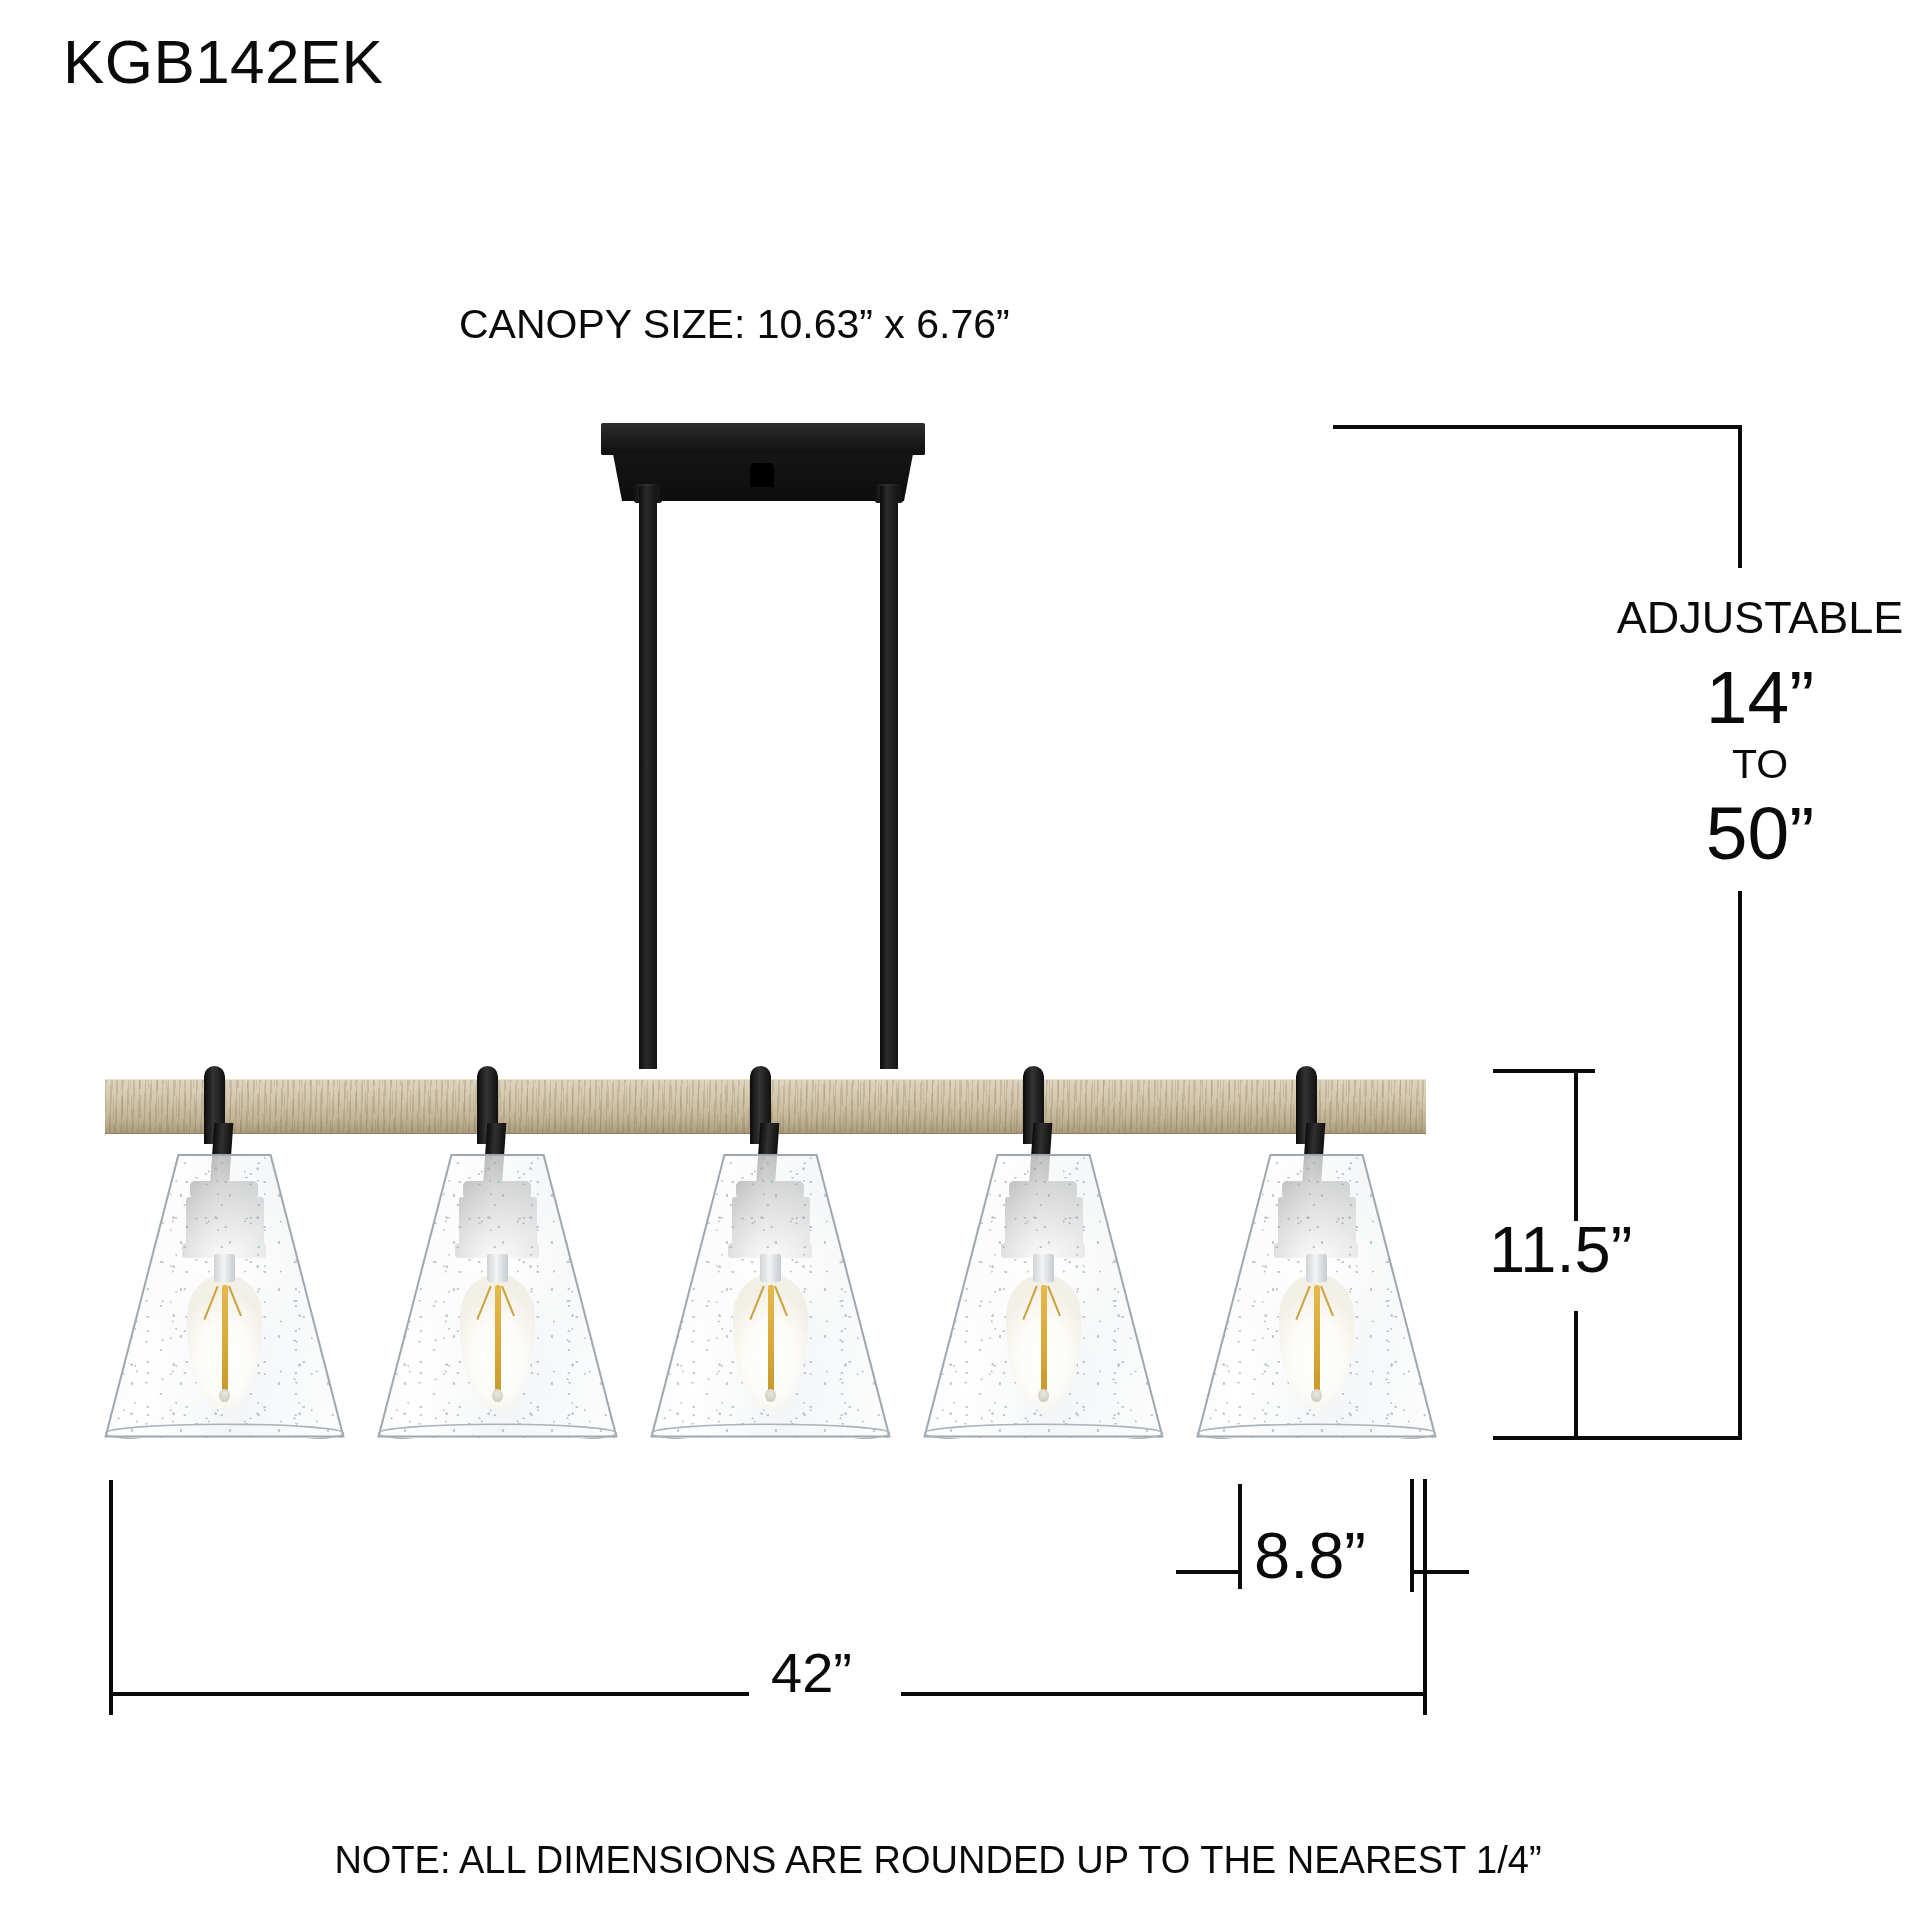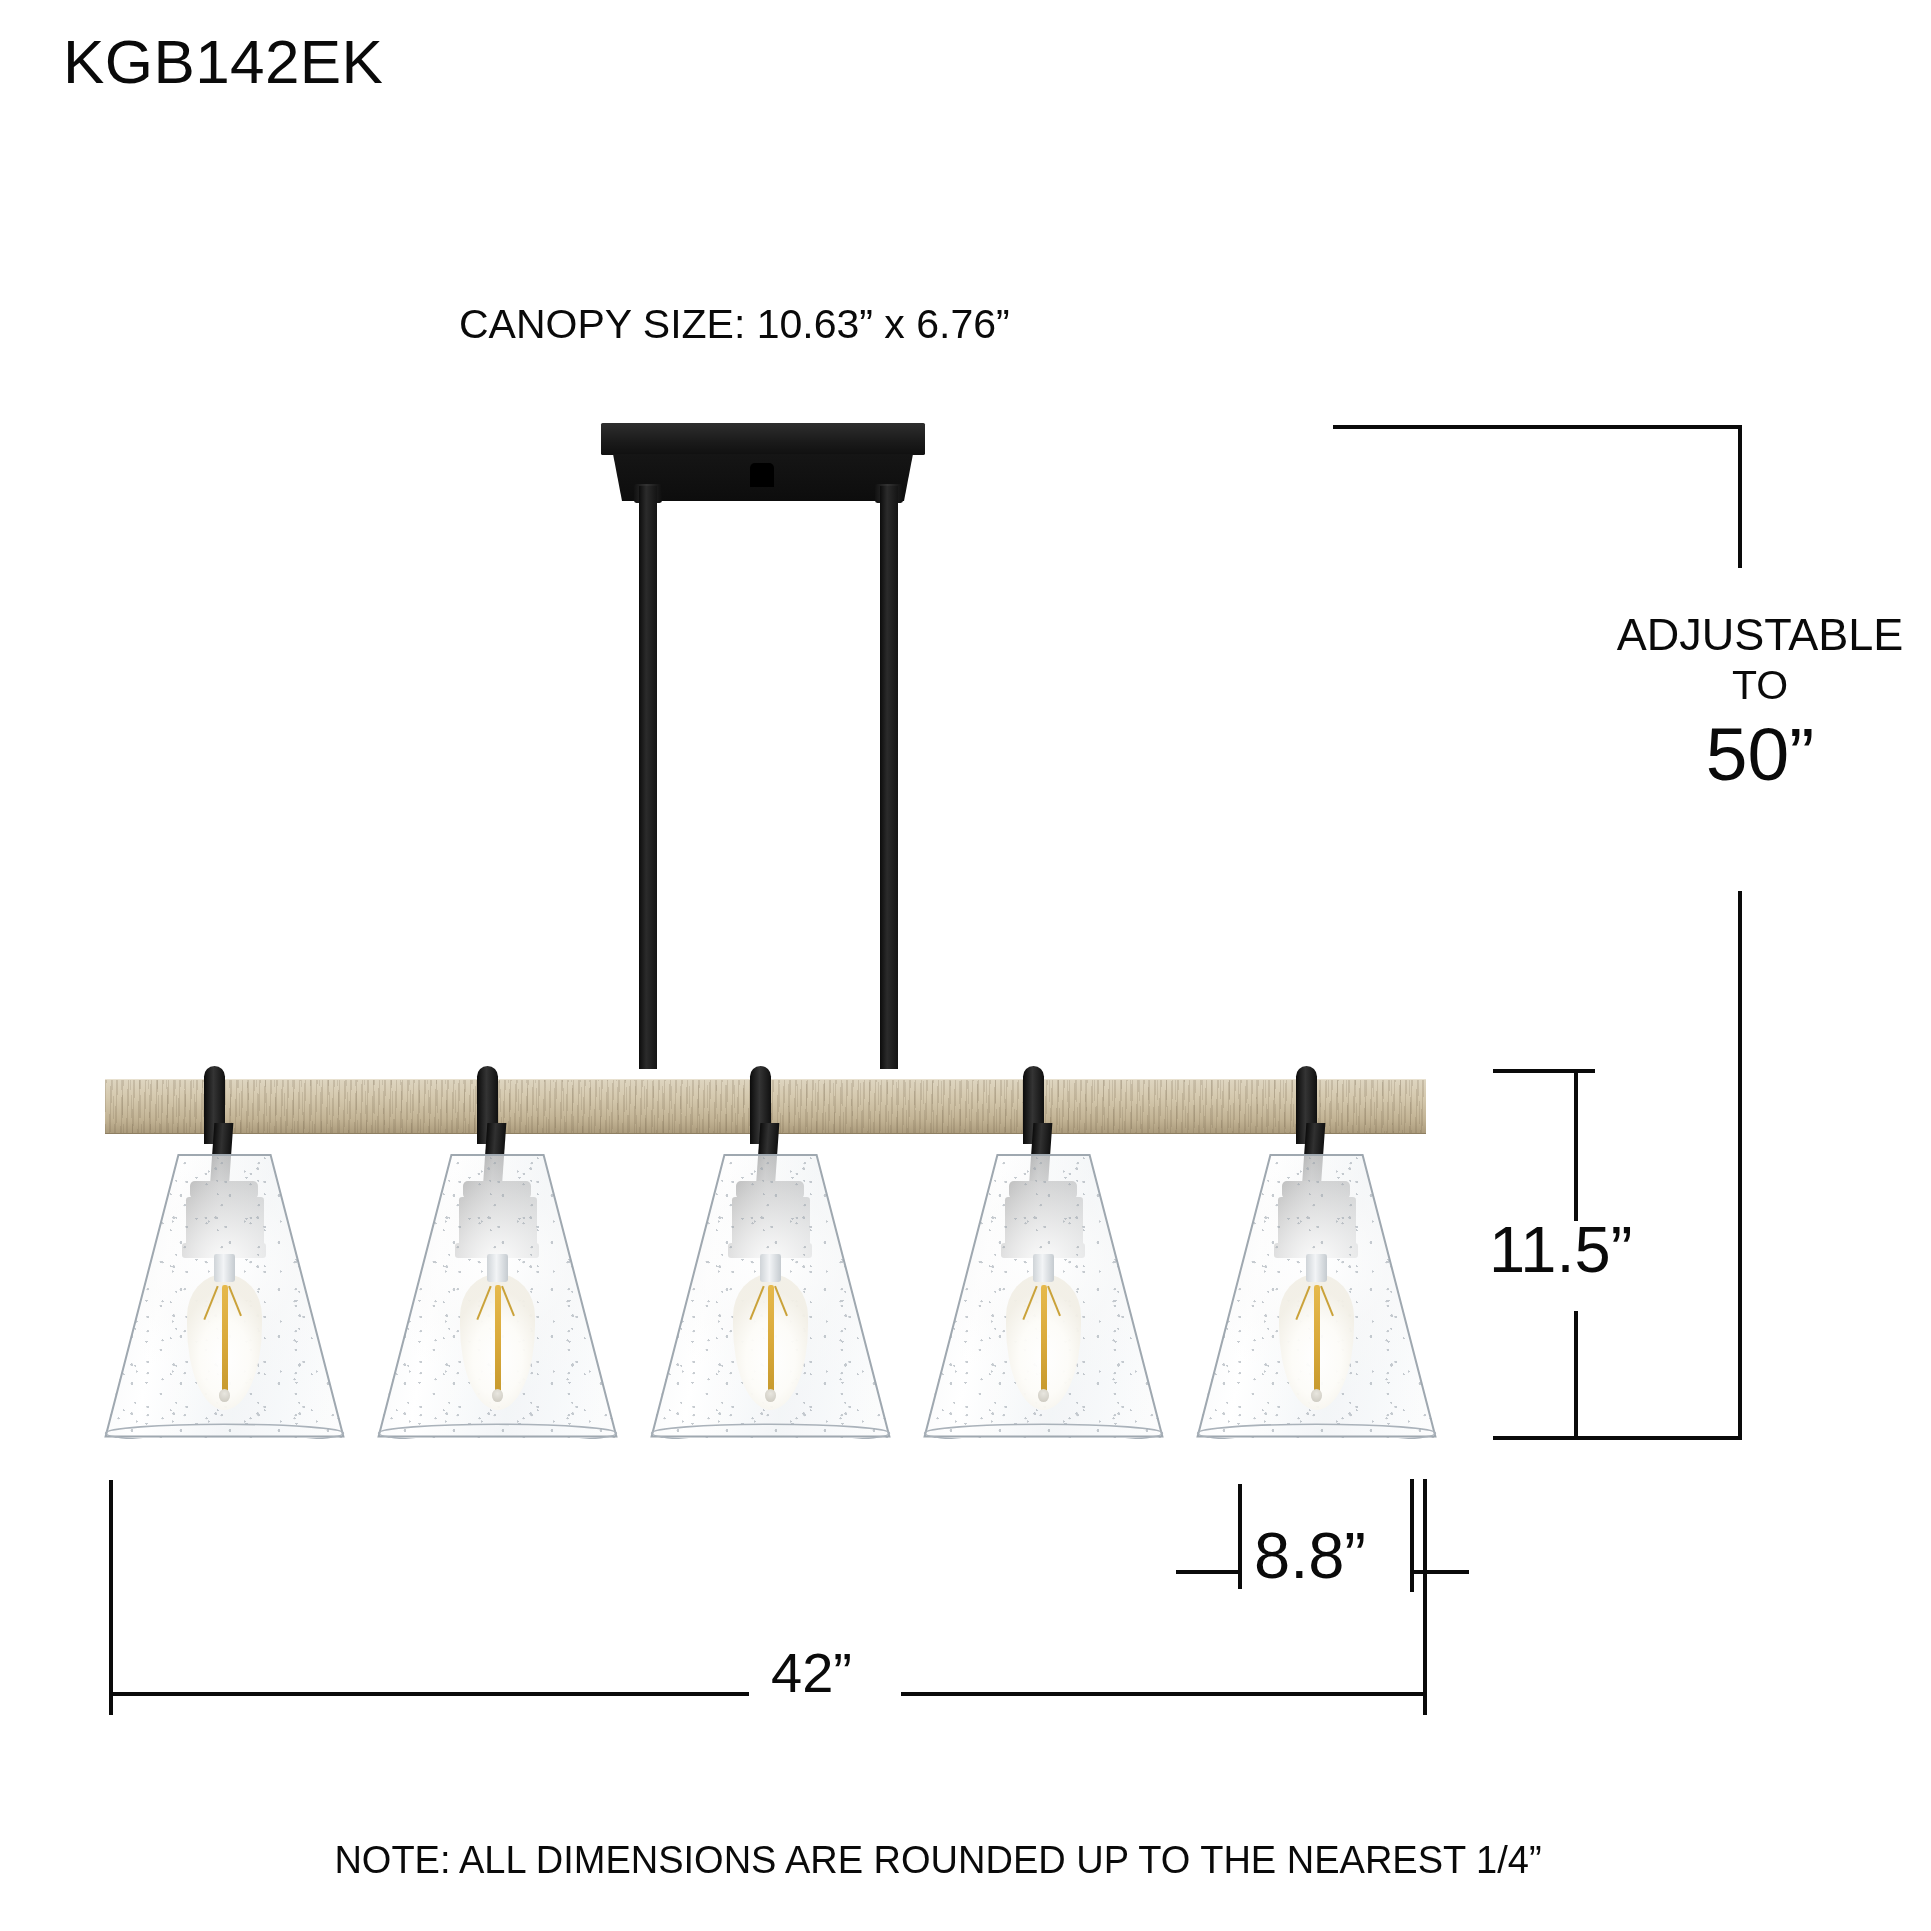--- a/index.html
+++ b/index.html
@@ -40,21 +40,21 @@
     font-size: 38px;
     line-height: 1;
     white-space: nowrap;
   }
 
   
   .dimline-h { position: absolute; height: 4px; background: #0a0a0a; }
   .dimline-v { position: absolute; width: 4px; background: #0a0a0a; }
 
   
-  #adjustable-group { position: absolute; left: 1588px; top: 612px; width: 344px; text-align: center; }
+  #adjustable-group { position: absolute; left: 1588px; top: 595px; width: 344px; text-align: center; }
   #adjustable-word { font-size: 45px; line-height: 1; white-space: nowrap; }
   #adjustable-min   { font-size: 75px; line-height: 1.05; margin-top: 18px; }
   #adjustable-to    { font-size: 41px; line-height: 1.05; margin-top: 6.5px; }
   #adjustable-max   { font-size: 75px; line-height: 1.05; margin-top: 8px; }
 
   
   #height-value {
     left: 1489px; top: 1217px;
     font-size: 65px; line-height: 1;
     white-space: nowrap;
@@ -371,20 +371,21 @@
   <div class="dimline-h" style="left:1411px; top:1570px; width:58px;"></div>
 
   <div class="dimline-v" style="left:109px; top:1480px; height:235px;"></div>
   <div class="dimline-v" style="left:1423px; top:1479px; height:236px;"></div>
   <div class="dimline-h" style="left:109px; top:1692px; width:640px;"></div>
   <div class="dimline-h" style="left:901px; top:1692px; width:525px;"></div>
 </div>
 
 <div id="adjustable-group">
   <div id="adjustable-word">ADJUSTABLE</div>
+  <div id="adjustable-min">14”</div>
   <div id="adjustable-to">TO</div>
   <div id="adjustable-max">50”</div>
 </div>
 
 <div class="abs" id="height-value">11.5”</div>
 
 <div class="abs" id="spacing-value">8.8”</div>
 
 <div class="abs" id="width-value">42”</div>
 

